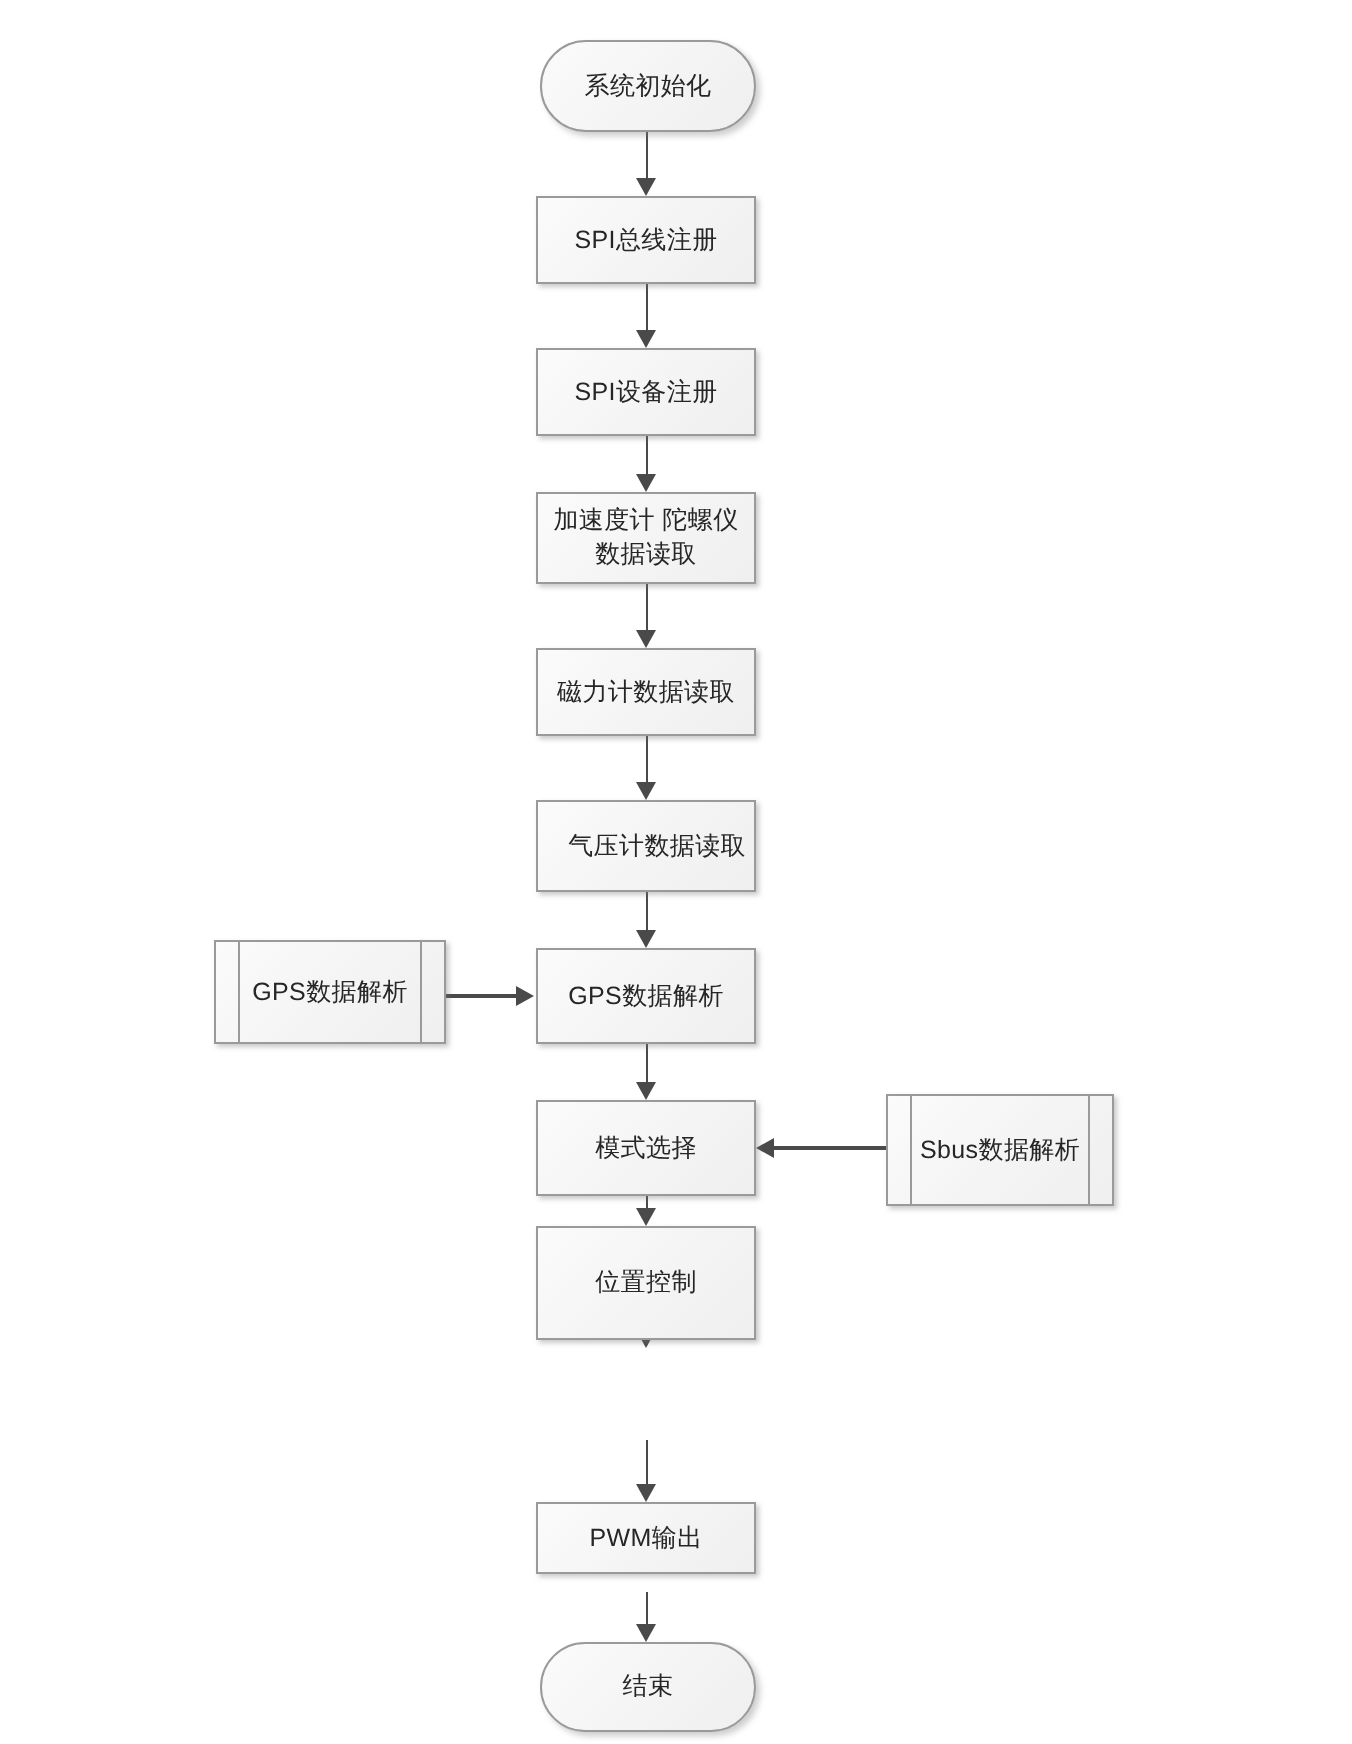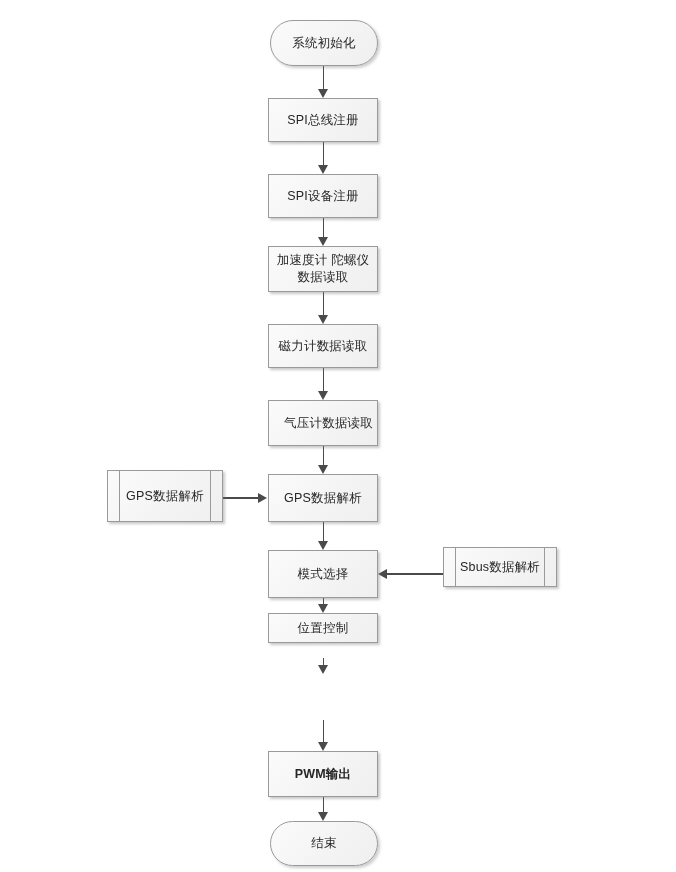--- a/index.html
+++ b/index.html
@@ -158,34 +158,34 @@
   </div>
 
   <div class="node predef" style="left:107px; top:470px; width:116px; height:52px;">
     <span class="label">GPS数据解析</span>
   </div>
 
   <div class="node" style="left:268px; top:474px; width:110px; height:48px;">
     <span class="label">GPS数据解析</span>
   </div>
 
-  <div class="node predef" style="left:443px; top:547px; width:114px; height:40px;">
+  <div class="node predef" style="left:443px; top:547px; width:114px; height:56px;">
     <span class="label">Sbus数据解析</span>
   </div>
 
   <div class="node" style="left:268px; top:550px; width:110px; height:48px;">
     <span class="label">模式选择</span>
   </div>
 
-  <div class="node" style="left:268px; top:613px; width:110px; height:30px;">
+  <div class="node" style="left:268px; top:613px; width:110px; height:57px;">
     <span class="label">位置控制</span>
   </div>
 
 
-  <div class="node" style="left:268px; top:751px; width:110px; height:46px;font-weight:bold;">
+  <div class="node" style="left:268px; top:751px; width:110px; height:36px;">
     <span class="label">PWM输出</span>
   </div>
 
   <div class="node terminator" style="left:270px; top:821px; width:108px; height:45px;align-items:center;">
     <span class="label">结束</span>
   </div>
 
 </div>
 
 </body></html>

